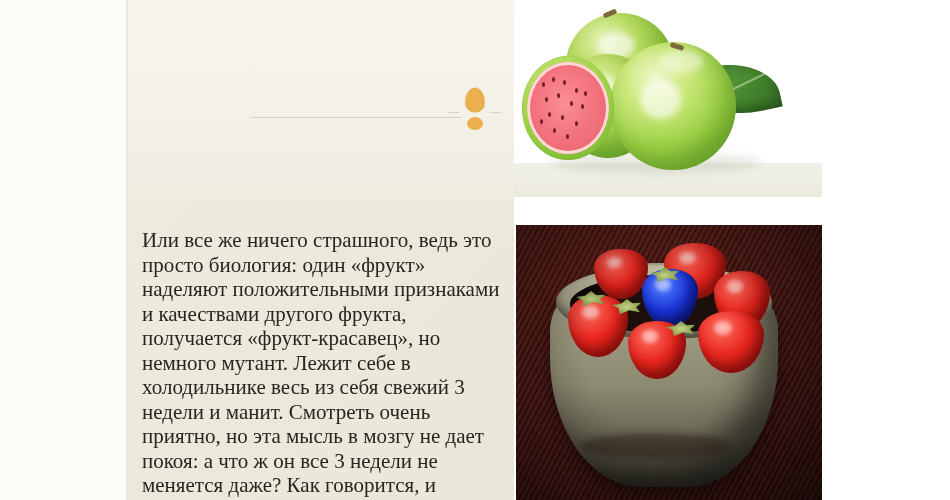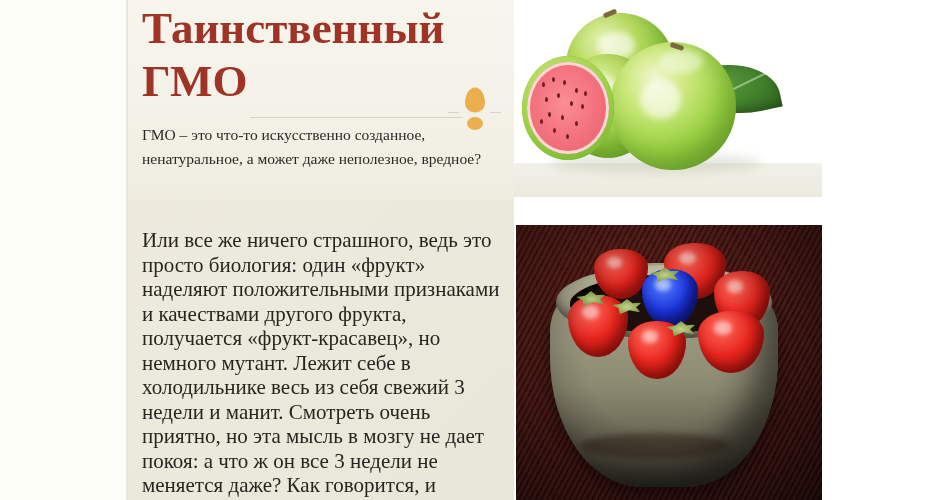--- a/index.html
+++ b/index.html
@@ -339,25 +339,22 @@
 <body>
 
 <div class="slide">
 
   <div class="left-band"></div>
   <div class="band-divider"></div>
 
   <div class="content-panel">
     <div class="panel-top-wash"></div>
 
-    <h1 class="title">Таинственный
-ГМО</h1>
     <div class="title-rule"></div>
 
-    <p class="lede">ГМО – это что-то искусственно созданное, ненатуральное, а может даже неполезное, вредное?</p>
     <p class="body-text">Или все же ничего страшного, ведь это просто биология: один «фрукт» наделяют положительными признаками и качествами другого фрукта, получается «фрукт-красавец», но немного мутант. Лежит себе в холодильнике весь из себя свежий 3 недели и манит. Смотреть очень приятно, но эта мысль в мозгу не дает покоя: а что ж он все 3 недели не меняется даже? Как говорится, и хочется, и колется.</p>
   </div>
 
   <div class="ornament">
     <span class="tick-l"></span>
     <span class="tick-r"></span>
     <span class="drop"></span>
     <span class="dot"></span>
   </div>
 

